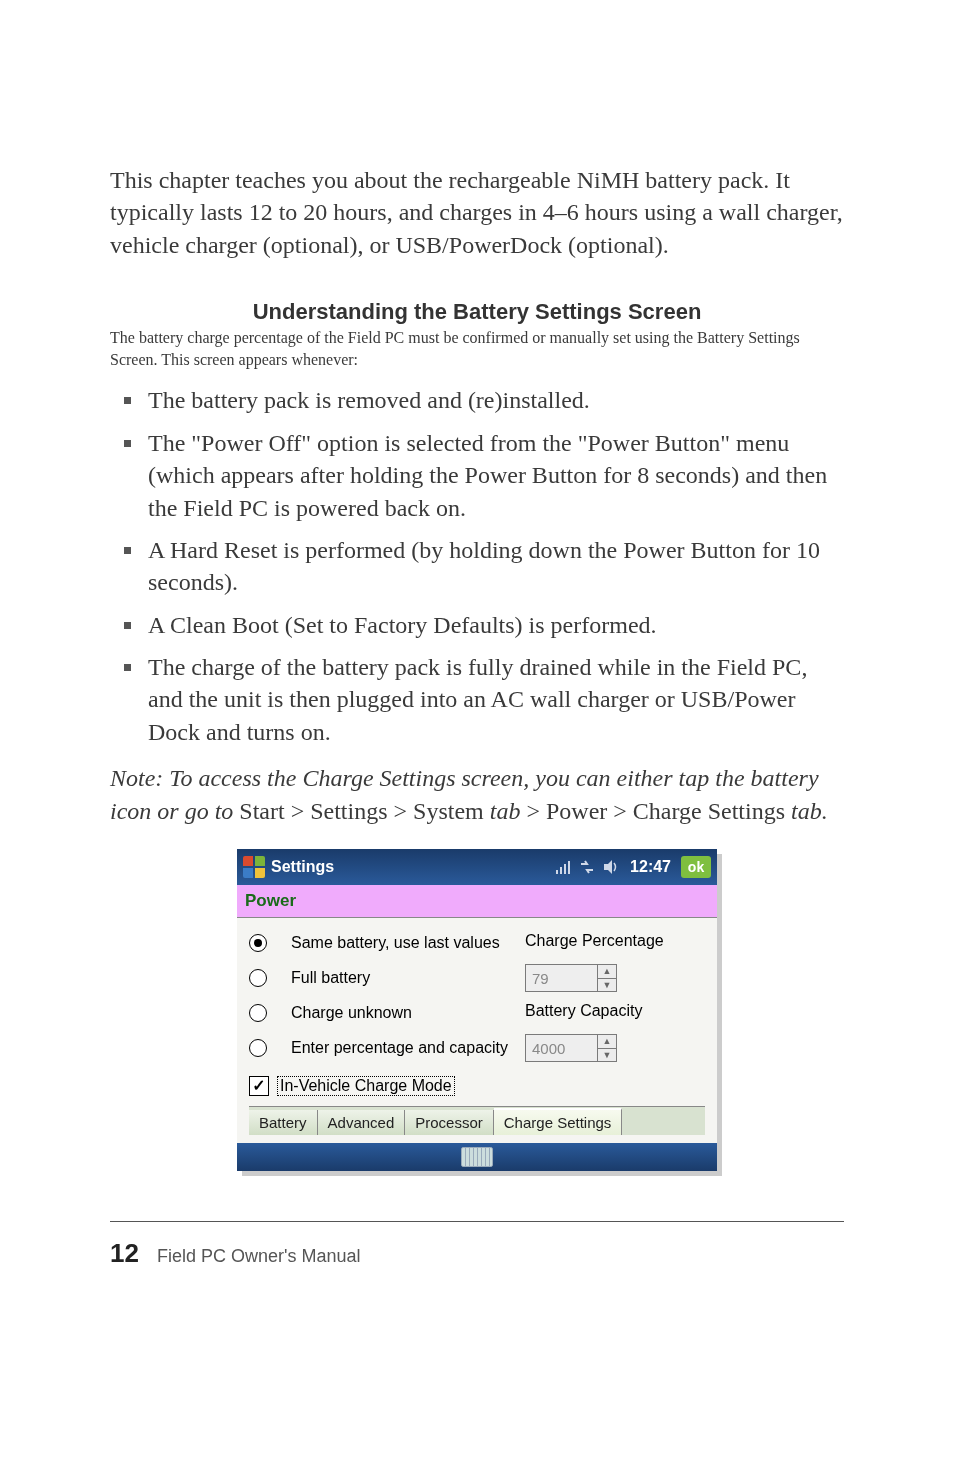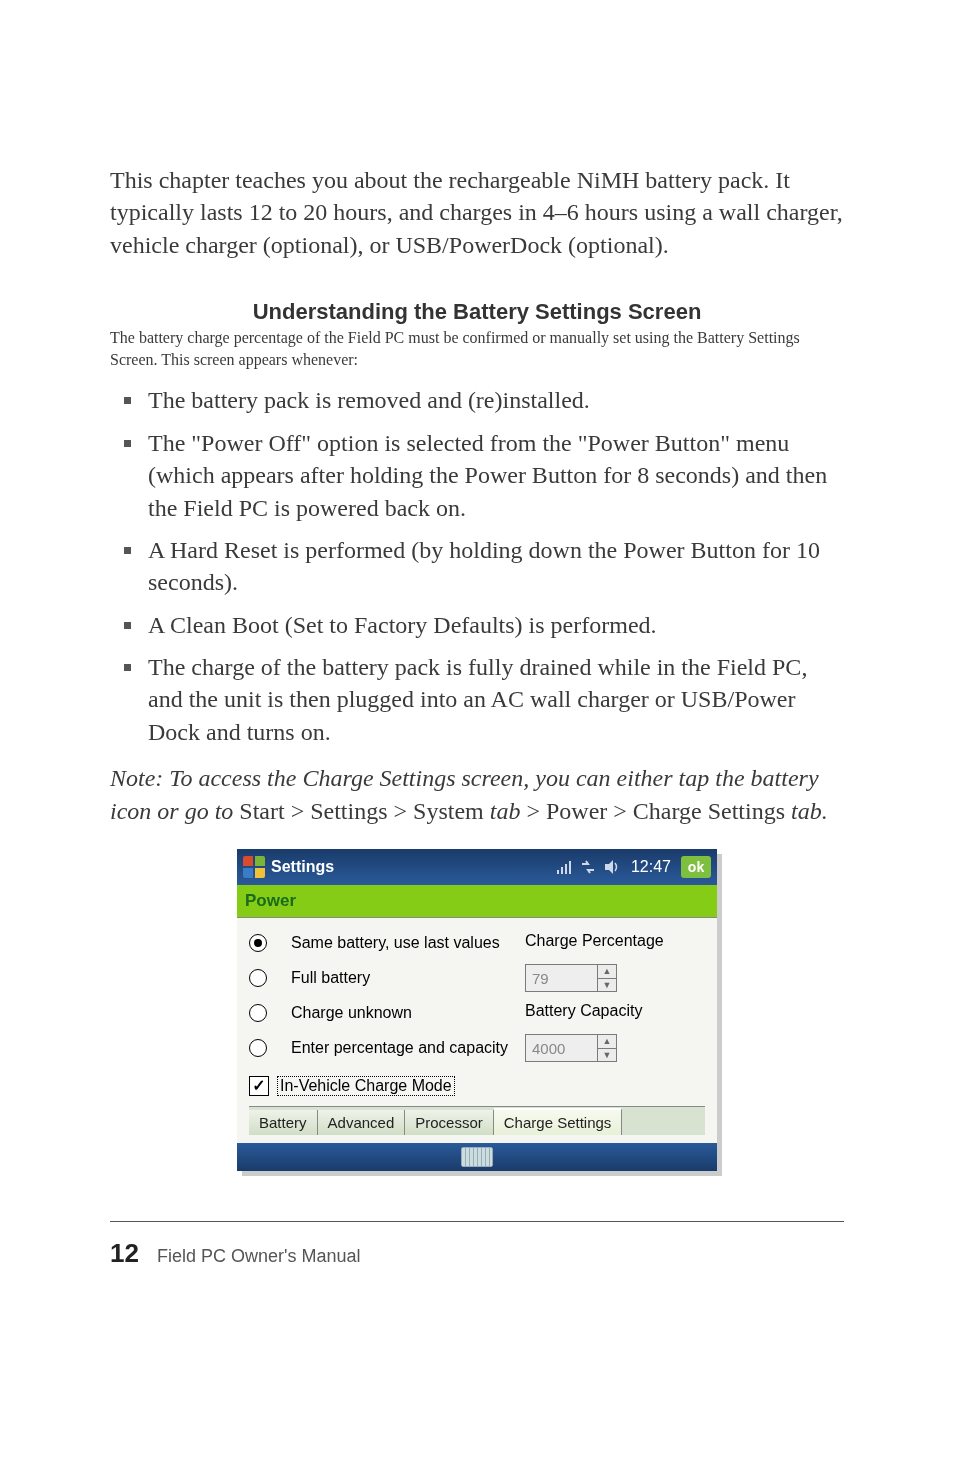--- a/index.html
+++ b/index.html
@@ -101,32 +101,32 @@
       linear-gradient(#f0c23b,#f0c23b) 12px 12px/10px 10px no-repeat;
     border-radius: 2px;
   }
   .shot .titlebar .title { font-weight: bold; flex: 0 0 auto; }
   .shot .titlebar .spacer { flex: 1 1 auto; }
   .tray-icon {
     width: 18px; height: 18px; display: inline-block;
     color: #cfd8e8;
   }
   .tray-icon svg { width: 18px; height: 18px; display:block; }
-  .clock { color: #fff; font-weight: normal; font-size: 16px; margin: 0 4px; }
+  .clock { color: #fff; font-weight: bold; font-size: 16px; margin: 0 4px; }
   .ok-btn {
     background: #7fbf3f;
     color: #fff;
     font-weight: bold;
     width: 30px; height: 22px;
     border-radius: 3px;
     display: flex; align-items: center; justify-content: center;
     font-size: 14px;
   }
   .shot .subtitle {
-    background: #84cc16;
+    background: #f0abfc;
     border-bottom: 1px solid #888;
     padding: 6px 8px;
     color: #1a6b1a;
     font-weight: bold;
     font-size: 17px;
   }
   .shot .panel {
     background: #f5f5f2;
     padding: 14px 12px 8px 12px;
   }

